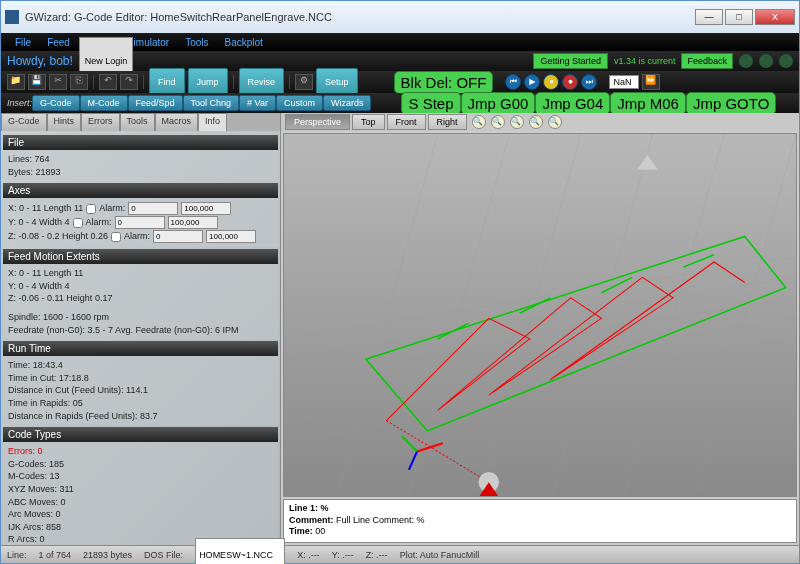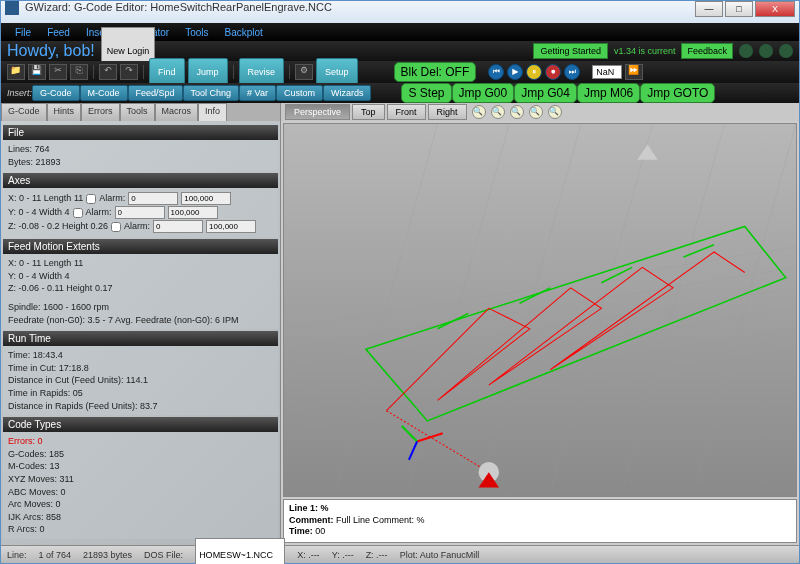--- a/index.html
+++ b/index.html
@@ -1,43 +1,43 @@
 <!DOCTYPE html>
 <html><head>
 <meta charset="utf-8">
 <style>
 * { margin: 0; padding: 0; box-sizing: border-box; font-family: Arial, sans-serif; }
 body { background: #ccc; width: 800px; height: 564px; overflow: hidden; font-size: 10px; }
 
 .window { width: 800px; height: 564px; border: 1px solid #5a8fc8; background: #fff; display: flex; flex-direction: column; }
 
-.titlebar { height: 22px; background: linear-gradient(#f0f5fb, #d8e5f3); display: flex; align-items: flex-start; padding: 0 4px; }
+.titlebar { height: 32px; background: linear-gradient(#f0f5fb, #d8e5f3); display: flex; align-items: center; padding: 12px 4px; }
 .title-icon { width: 14px; height: 14px; background: #2a5a8a; margin-right: 6px; }
 .title-text { flex: 1; font-size: 11px; color: #333; }
 .win-btns { display: flex; gap: 2px; }
 .win-btn { width: 28px; height: 16px; border: 1px solid #888; background: linear-gradient(#f8f8f8,#d8d8d8); font-size: 9px; text-align: center; line-height: 14px; }
 .win-close { background: linear-gradient(#e88,#c33); color: #fff; width: 40px; }
 
 .menubar { height: 18px; background: linear-gradient(#1a1a1a,#000); display: flex; padding: 0 6px; align-items: center; }
 .menu-item { color: #4fa8ff; font-size: 10px; padding: 0 8px; cursor: pointer; }
 
 .userbar { height: 20px; background: linear-gradient(#2a2a2a,#111); display: flex; align-items: center; padding: 0 6px; gap: 6px; }
-.howdy { color: #4fa8ff; font-size: 16px; }
+.howdy { color: #4fa8ff; font-size: 12px; }
 .login-btn { background: #ddd; border: 1px solid #888; font-size: 9px; padding: 18px 5px; }
 .spacer { flex: 1; }
 .gs-btn { background: #4ad050; border: 1px solid #2a8030; font-size: 9px; padding: 2px 6px; color: #000; }
 .ver { color: #4ad050; font-size: 9px; }
 .fb-btn { background: #4ad050; border: 1px solid #2a8030; font-size: 9px; padding: 2px 5px; }
 .tb-icon { width: 14px; height: 14px; border-radius: 50%; background: #2a5a3a; display: inline-block; }
 
 .toolbar1 { height: 22px; background: linear-gradient(#2a2a2a,#111); display: flex; align-items: center; padding: 0 6px; gap: 3px; }
 .tb-btn { width: 18px; height: 16px; background: #333; border: 1px solid #555; color: #aaa; font-size: 9px; text-align: center; }
 .sep { width: 1px; height: 14px; background: #444; margin: 0 2px; }
 .action-btn { background: linear-gradient(#5ac0d0,#3a9aaa); border: 1px solid #2a7a8a; color: #fff; font-size: 9px; padding: 8px 8px; border-radius: 2px; }
-.blk-btn { background: #4ad050; border: 1px solid #2a8030; font-size: 12px; padding: 2px 6px; border-radius: 5px; }
+.blk-btn { background: #4ad050; border: 1px solid #2a8030; font-size: 15px; padding: 2px 6px; border-radius: 5px; }
 .play-btn { width: 16px; height: 16px; border-radius: 50%; background: #1a6aaa; border: 1px solid #0a4a7a; color: #fff; font-size: 8px; text-align: center; line-height: 14px; }
 .pause-btn { background: #e0c020; }
 .stop-btn { background: #c03030; }
 .nan-box { background: #fff; border: 1px solid #888; font-size: 9px; padding: 1px 3px; width: 30px; }
 
 .toolbar2 { height: 20px; background: linear-gradient(#2a2a2a,#111); display: flex; align-items: center; padding: 0 6px; }
 .ins-label { color: #ccc; font-size: 9px; font-style: italic; }
 .ins-btn { background: linear-gradient(#4aa0c0,#2a7a9a); border: 1px solid #1a5a7a; color: #fff; font-size: 9px; padding: 2px 7px; border-radius: 2px; }
 
 .content { flex: 1; display: flex; background: #ccc; overflow: hidden; }

